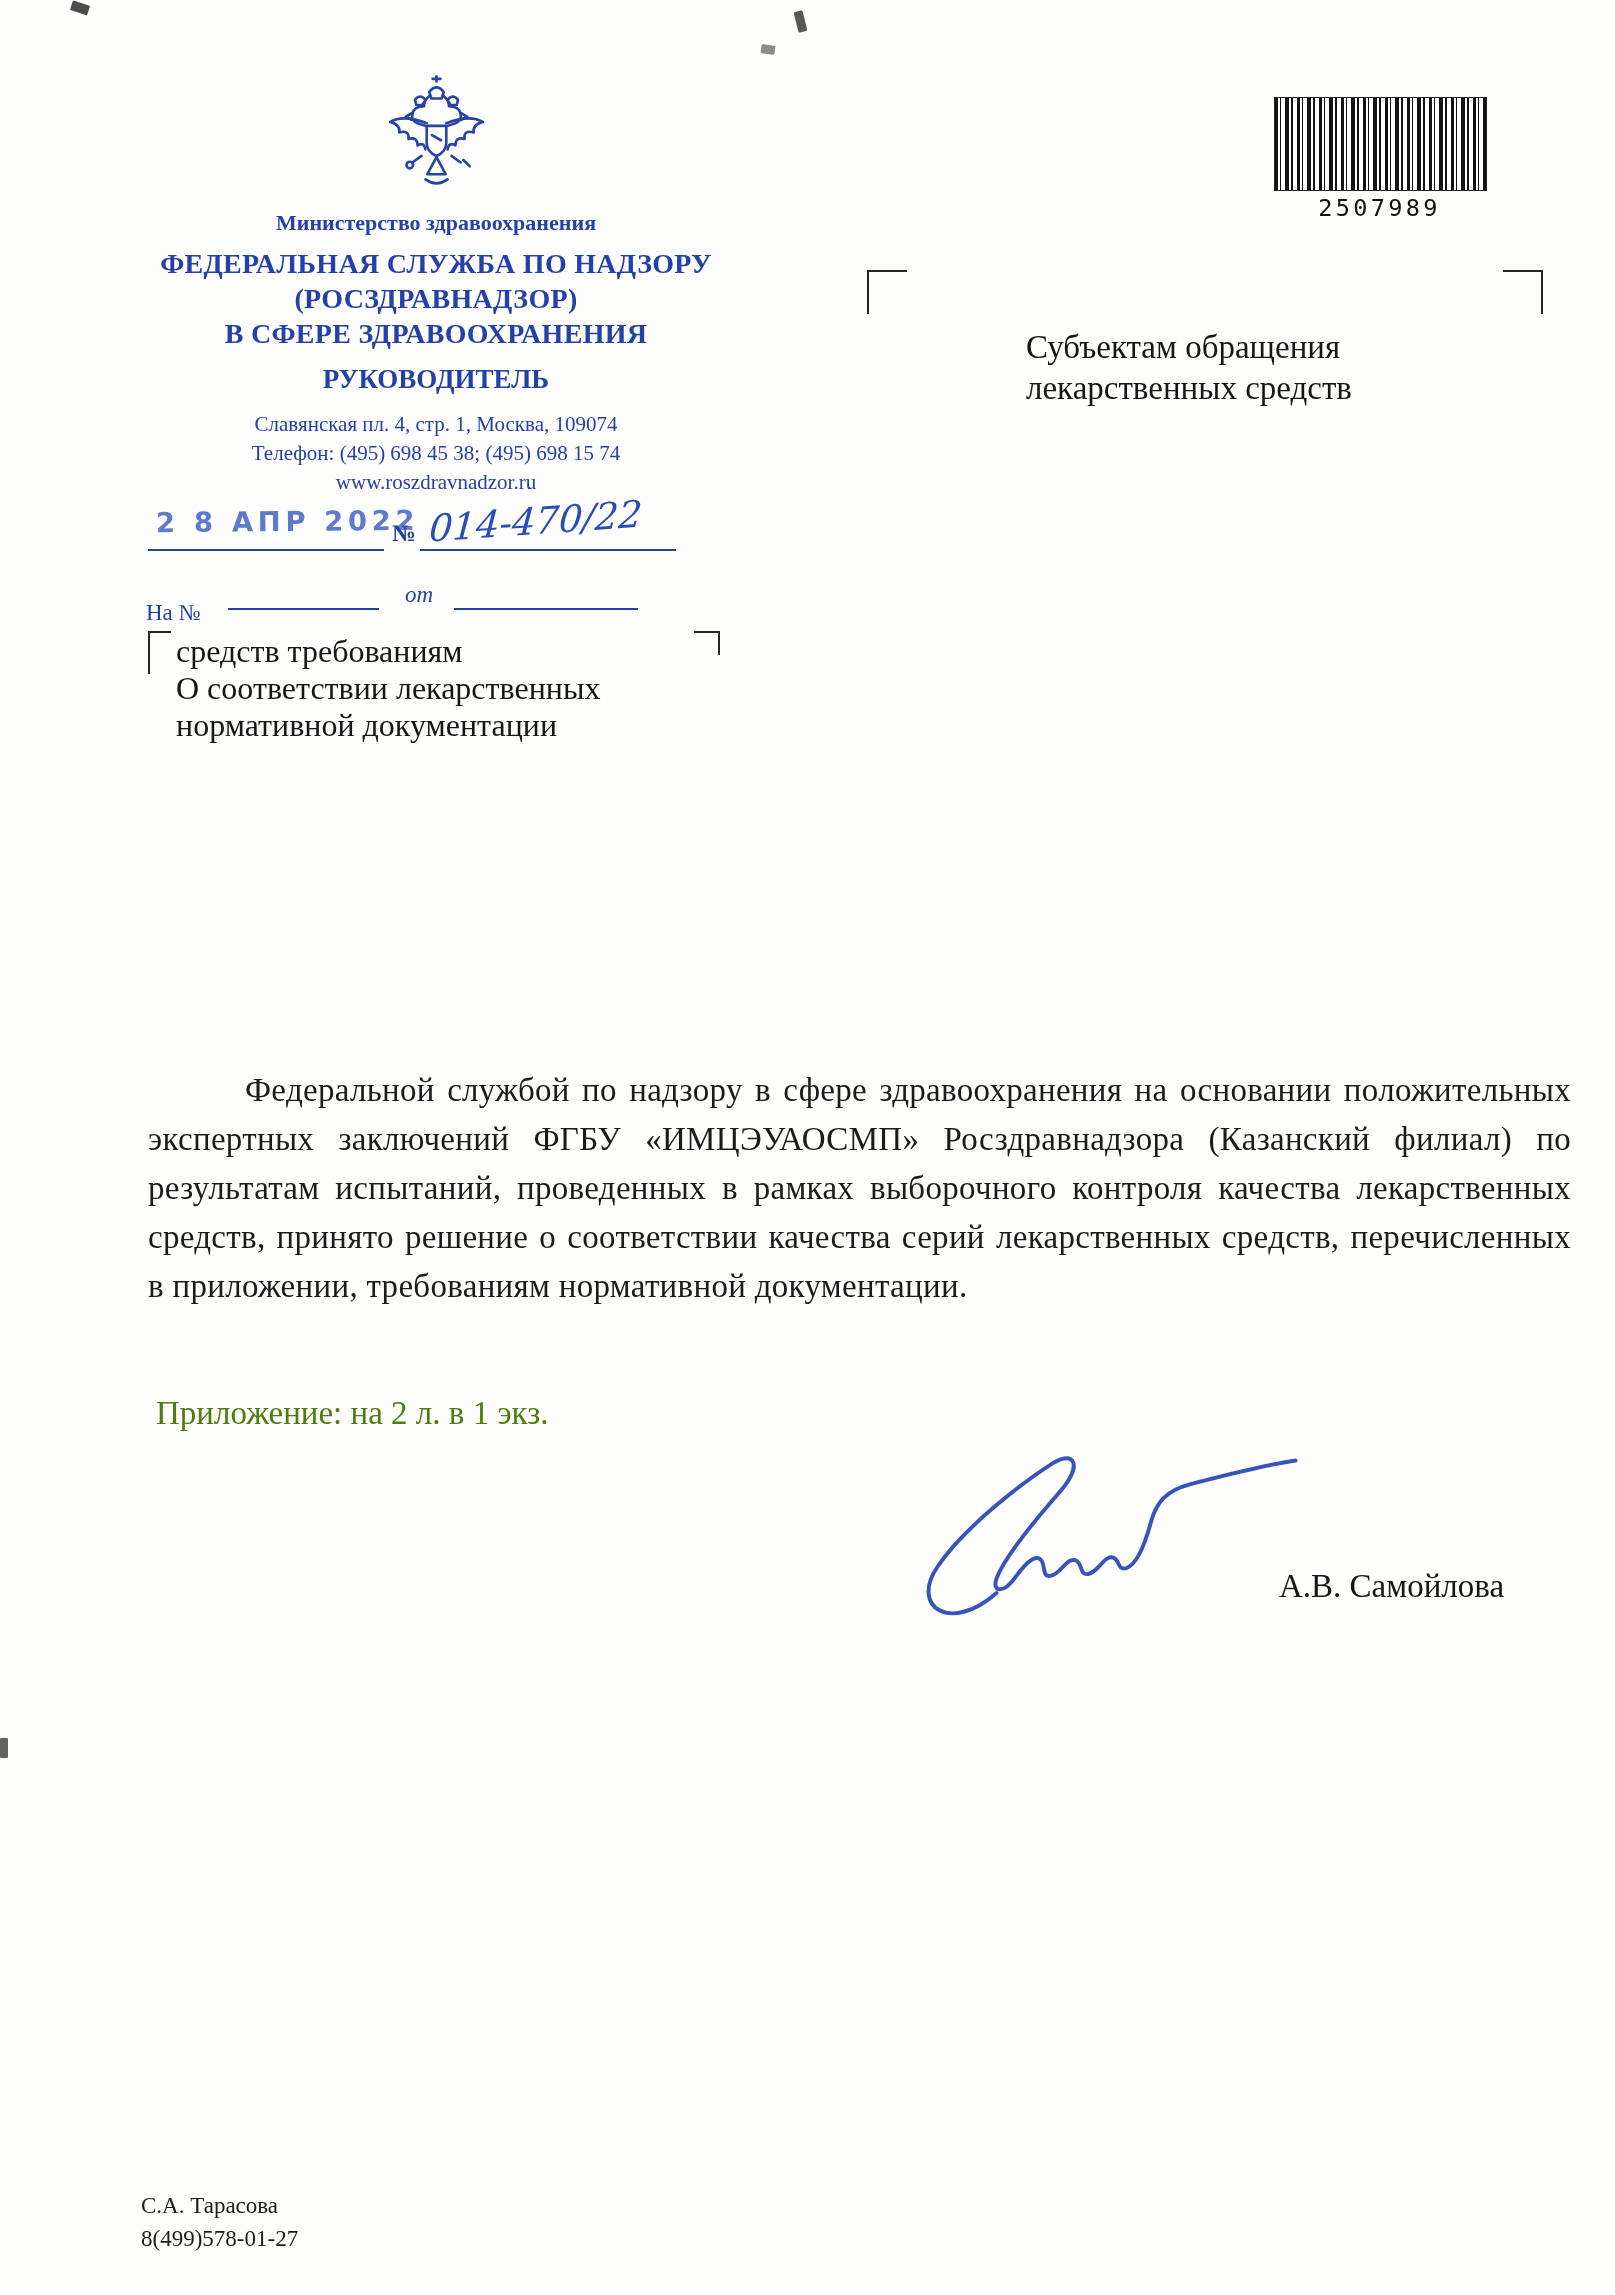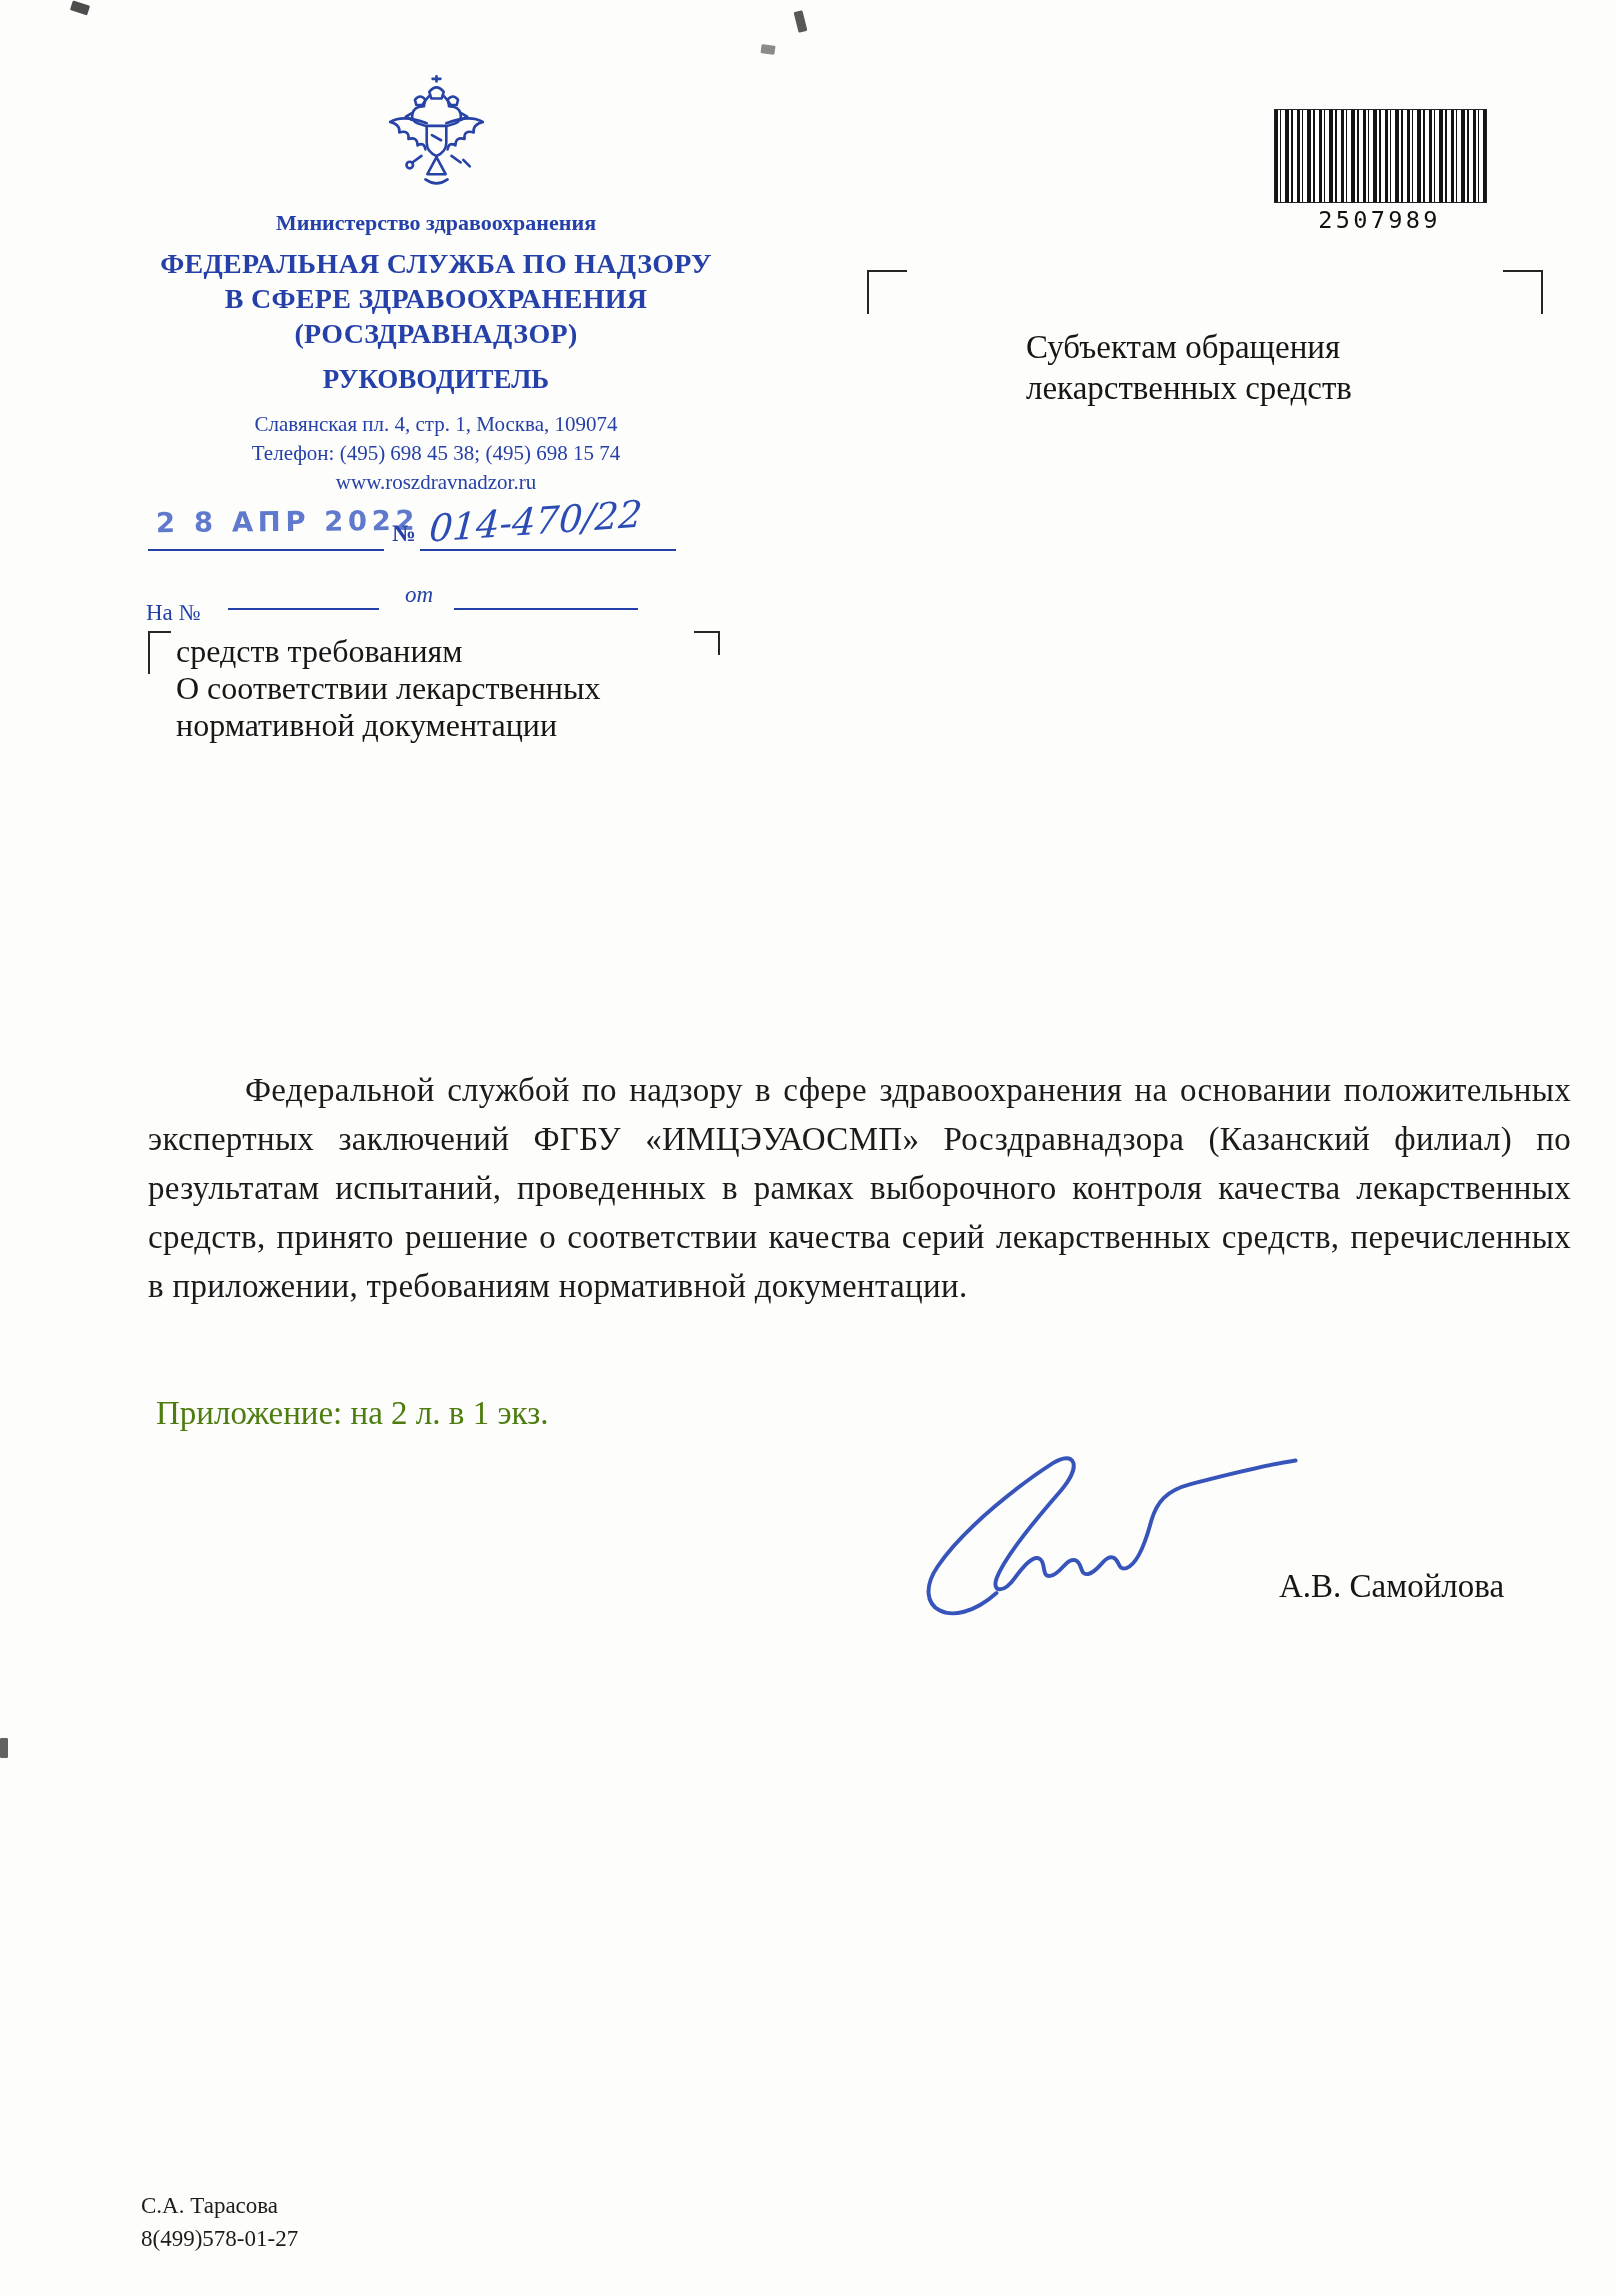--- a/index.html
+++ b/index.html
@@ -34,21 +34,21 @@
     font-family:"DejaVu Serif",serif;font-style:italic;
     transform:rotate(-4deg) skewX(-8deg);white-space:nowrap;
   }
   .line-under-number{left:420px;top:549px;width:256px;}
   .ref-label{left:146px;top:600px;font-size:23px;}
   .ref-line1{left:228px;top:608px;width:151px;}
   .ref-from{left:405px;top:582px;font-size:23px;font-style:italic;}
   .ref-line2{left:454px;top:608px;width:184px;}
 
   
-  .barcode{left:1274px;top:109px;width:211px;height:125px;}
+  .barcode{left:1274px;top:97px;width:211px;height:125px;}
   .barcode-bars{
     width:211px;height:92px;
     background:repeating-linear-gradient(90deg,
       #141414 0 2.6px,#fff 2.6px 4.6px,#141414 4.6px 5.9px,#fff 5.9px 10.5px,
       #141414 10.5px 14.4px,#fff 14.4px 16.4px,#141414 16.4px 17.7px,#fff 17.7px 22px);
     border:0.7px solid #222;
   }
   .barcode-number{
     width:211px;text-align:center;margin-top:2.6px;
     font-family:"DejaVu Sans Mono",monospace;font-size:23.6px;letter-spacing:3.3px;color:#111;
@@ -121,22 +121,22 @@
         <path d="M85 130 l-14 26 h28 z"></path>
         <path d="M68 164 q17 12 34 0"></path>
       </g>
     </svg>
   </span>
   <div class="ministry">
     <div>Министерство здравоохранения</div>
   </div>
   <div class="service">
     <div>ФЕДЕРАЛЬНАЯ СЛУЖБА ПО НАДЗОРУ</div>
+    <div>(РОСЗДРАВНАДЗОР)</div>
     <div>В СФЕРЕ ЗДРАВООХРАНЕНИЯ</div>
-    <div>(РОСЗДРАВНАДЗОР)</div>
   </div>
   <div class="role">РУКОВОДИТЕЛЬ</div>
   <div class="contact">
     <div>Славянская пл. 4, стр. 1, Москва, 109074</div>
     <div>Телефон: (495) 698 45 38; (495) 698 15 74</div>
     <div>www.roszdravnadzor.ru</div>
   </div>
 </div>
 
 <div class="abs stamp-date">2 8 АПР 2022</div>

